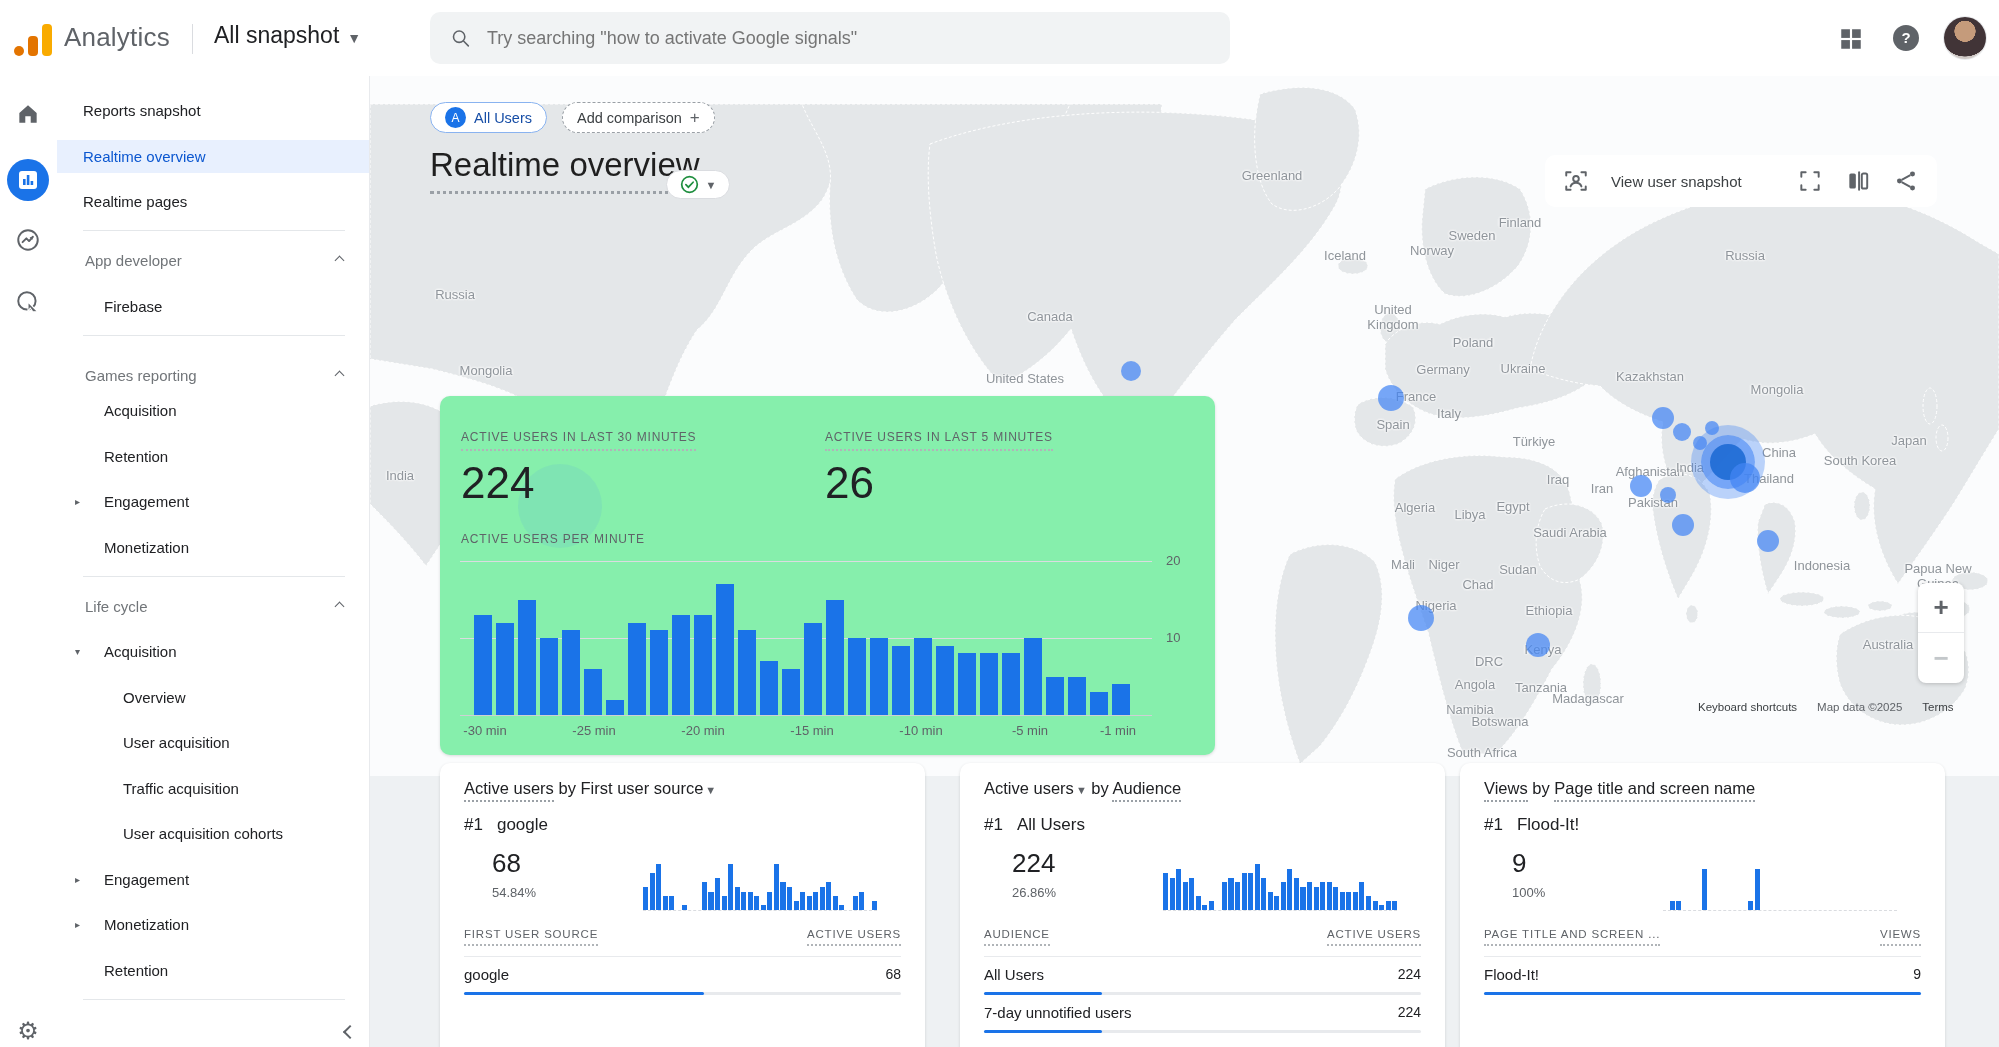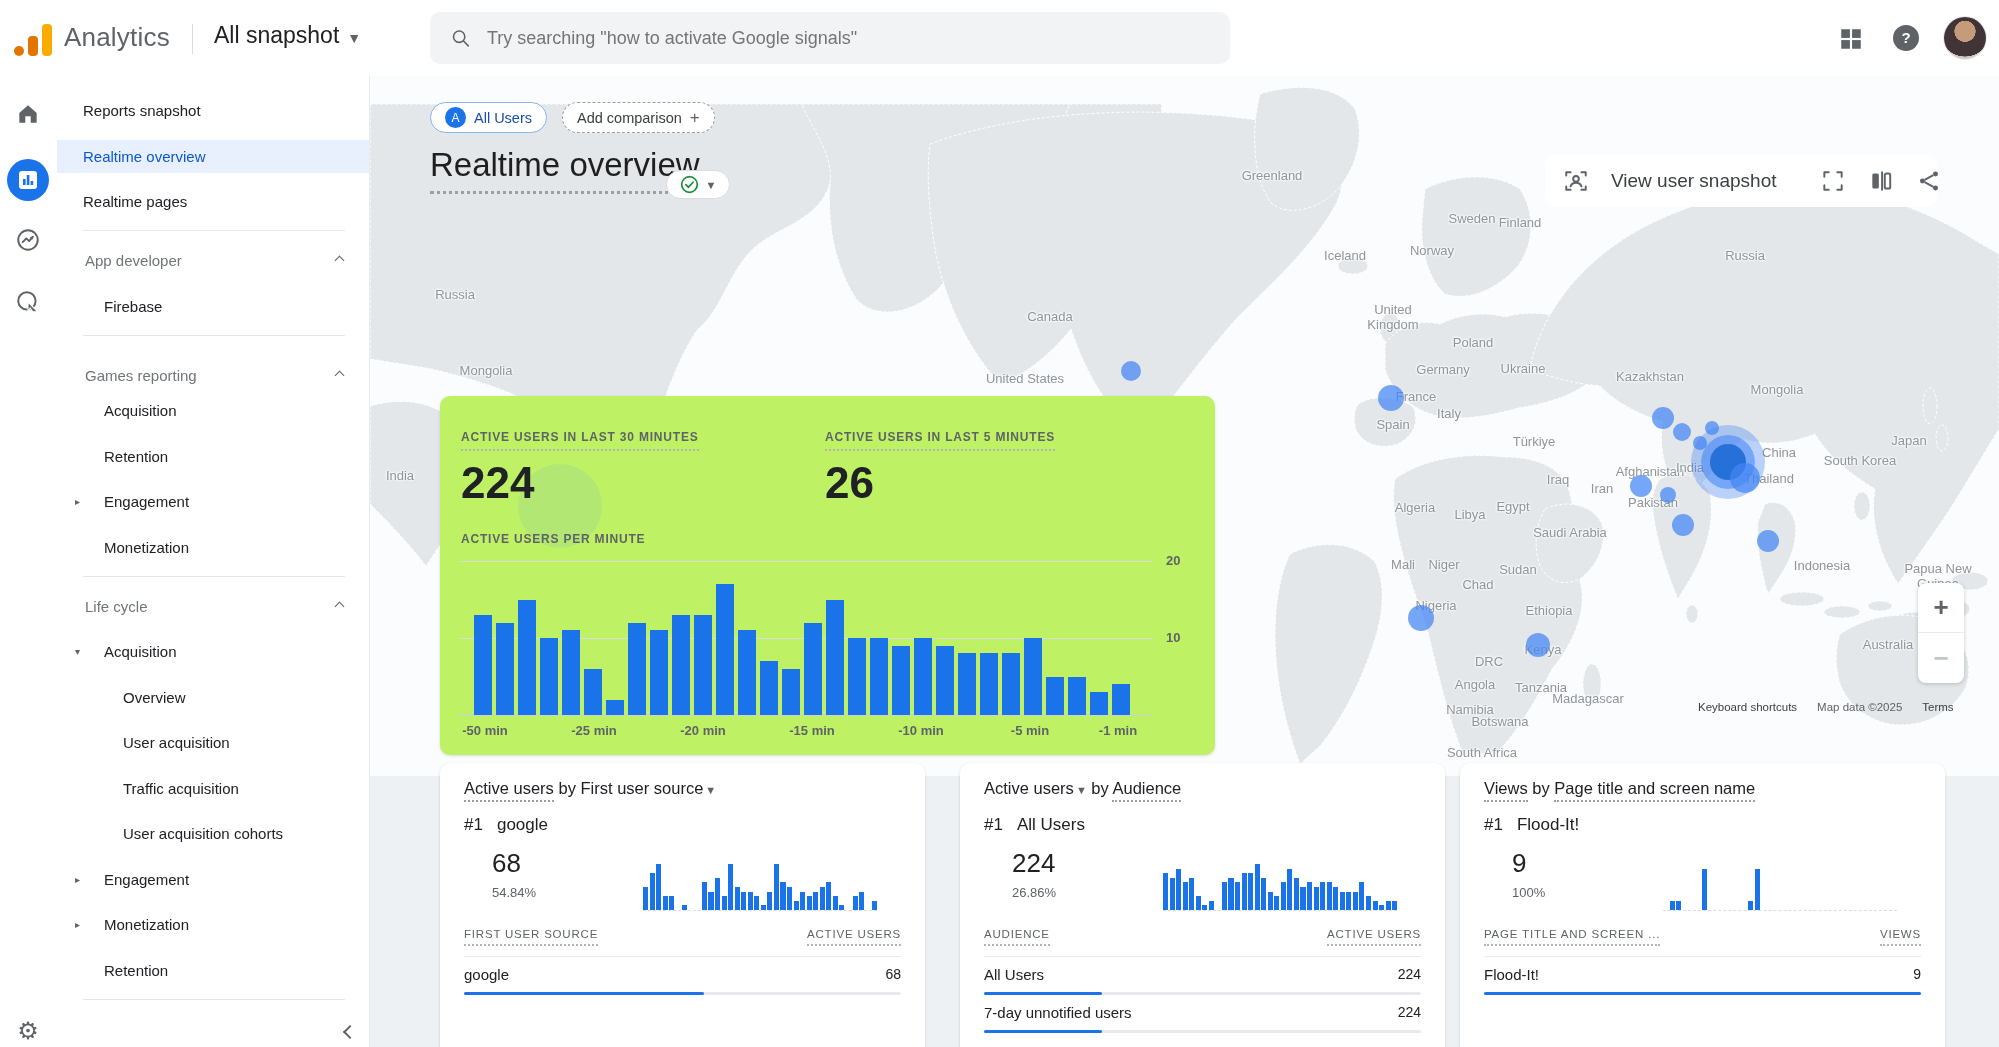--- a/index.html
+++ b/index.html
@@ -60,26 +60,26 @@
   .chip-add { left:192px; top:26px; border:1px dashed #9aa0a6; color:#3c4043; }
   .chip-add .plus { font-size:17px; color:#5f6368; }
 
   
   .ptitle { position:absolute; left:60px; top:70px; font-size:33px; color:#1f1f1f; padding-bottom:7px; border-bottom:3px dotted #9aa0a6; z-index:10; }
   .checkpill { position:absolute; left:296px; top:94px; width:64px; height:29px; background:#fff; border:1px solid #dadce0; border-radius:15px; display:flex; align-items:center; justify-content:center; gap:7px; cursor:pointer; z-index:10; }
   .checkpill .caret { font-size:11px; color:#5f6368; }
 
   
   .toolbar { position:absolute; left:1175px; top:79px; width:392px; height:52px; background:#fff; border-radius:10px; display:flex; align-items:center; padding:0 18px; gap:22px; z-index:10; }
-  .tb-label { font-size:19px; color:#3c4043; white-space:nowrap; cursor:pointer; }
+  .tb-label { font-size:15px; color:#3c4043; white-space:nowrap; cursor:pointer; }
   .tb-ic { width:26px; height:26px; cursor:pointer; flex:none; }
   .tb-gap { flex:1; }
 
   
-  .rtcard { position:absolute; left:70px; top:320px; width:775px; height:359px; background:#bef264; border-radius:10px; box-shadow:0 1px 3px rgba(60,64,67,.18); z-index:8;font-weight:bold; }
+  .rtcard { position:absolute; left:70px; top:320px; width:775px; height:359px; background:#86efac; border-radius:10px; box-shadow:0 1px 3px rgba(60,64,67,.18); z-index:8; }
   .mlab { position:absolute; font-size:12px; letter-spacing:.8px; color:#5f6368; border-bottom:2px dotted #b0b4b8; padding-bottom:5px; }
   .mval { position:absolute; font-size:44px; color:#202124; }
   .pulse { position:absolute; left:78px; top:68px; width:84px; height:84px; border-radius:50%; background:rgba(66,133,244,.10); }
   .grid-line { position:absolute; left:20px; width:692px; height:1px; background:#dadce0; }
   .rt-bars { position:absolute; left:34px; top:150px; width:656px; height:169px; display:flex; align-items:flex-end; gap:3.5px; }
   .rt-bars .bar { flex:1; background:#1a73e8; }
   .ytick { position:absolute; left:726px; font-size:13px; color:#5f6368; }
   .xtick { position:absolute; top:327px; transform:translateX(-50%); font-size:13px; color:#5f6368; white-space:nowrap; }
 
   
@@ -279,21 +279,21 @@
     </svg>
     <div>
         <div class="mlabel" style="left: 85px; top: 218px;">Russia</div>
         <div class="mlabel" style="left: 116px; top: 294px;">Mongolia</div>
         <div class="mlabel" style="left: 30px; top: 399px;">India</div>
         <div class="mlabel" style="left: 680px; top: 240px;">Canada</div>
         <div class="mlabel" style="left: 655px; top: 302px;">United States</div>
         <div class="mlabel" style="left: 902px; top: 99px;">Greenland</div>
         <div class="mlabel" style="left: 975px; top: 179px;">Iceland</div>
         <div class="mlabel" style="left: 1062px; top: 174px;">Norway</div>
-        <div class="mlabel" style="left: 1102px; top: 142px;">Sweden</div>
+        <div class="mlabel" style="left: 1102px; top: 159px;">Sweden</div>
         <div class="mlabel" style="left: 1150px; top: 146px;">Finland</div>
         <div class="mlabel" style="left: 1375px; top: 179px;">Russia</div>
         <div class="mlabel" style="left: 1023px; top: 241px;">United
 Kingdom</div>
         <div class="mlabel" style="left: 1103px; top: 266px;">Poland</div>
         <div class="mlabel" style="left: 1073px; top: 293px;">Germany</div>
         <div class="mlabel" style="left: 1153px; top: 292px;">Ukraine</div>
         <div class="mlabel" style="left: 1046px; top: 320px;">France</div>
         <div class="mlabel" style="left: 1079px; top: 337px;">Italy</div>
         <div class="mlabel" style="left: 1023px; top: 348px;">Spain</div>
@@ -441,21 +441,21 @@
         <div class="bar" style="height: 61.6px;"></div>
         <div class="bar" style="height: 77px;"></div>
         <div class="bar" style="height: 38.5px;"></div>
         <div class="bar" style="height: 38.5px;"></div>
         <div class="bar" style="height: 23.1px;"></div>
         <div class="bar" style="height: 30.8px;"></div>
       </div>
     <div class="ytick" style="top:157px">20</div>
     <div class="ytick" style="top:234px">10</div>
     <div>
-        <div class="xtick" style="left: 45px;">-50 min</div>
+        <div class="xtick" style="left: 45px;">-30 min</div>
         <div class="xtick" style="left: 154px;">-25 min</div>
         <div class="xtick" style="left: 263px;">-20 min</div>
         <div class="xtick" style="left: 372px;">-15 min</div>
         <div class="xtick" style="left: 481px;">-10 min</div>
         <div class="xtick" style="left: 590px;">-5 min</div>
         <div class="xtick" style="left: 678px;">-1 min</div>
       </div>
   </div>
 
   <div>

